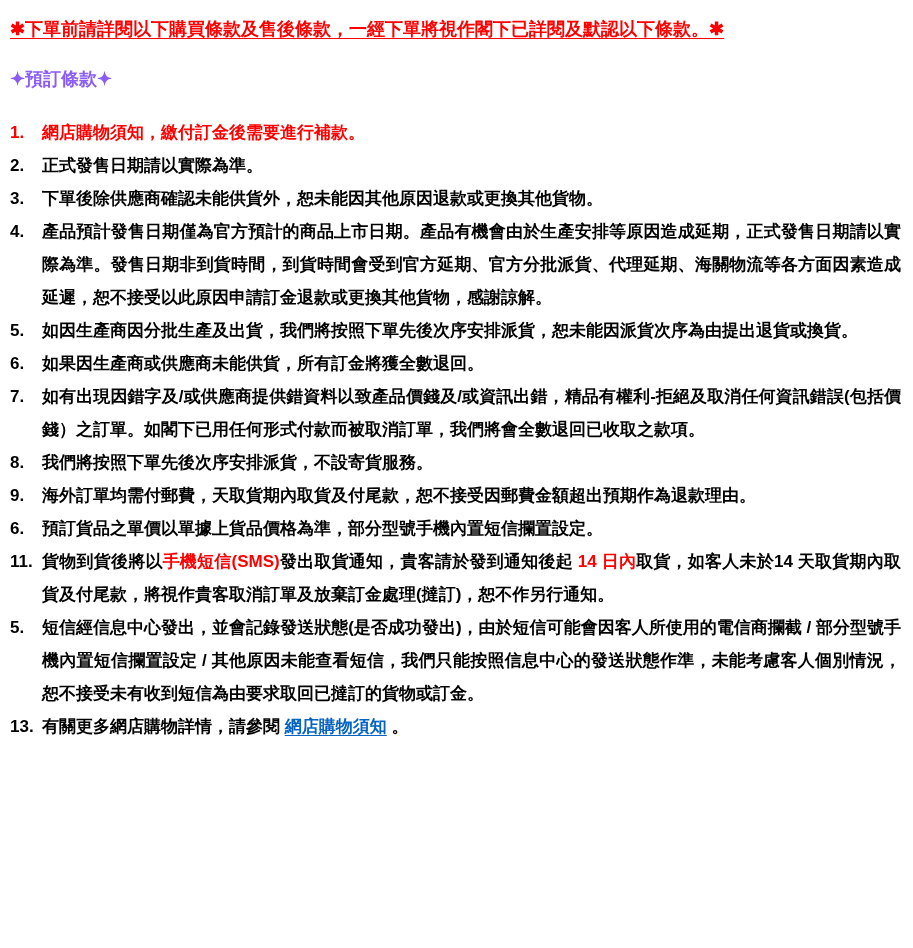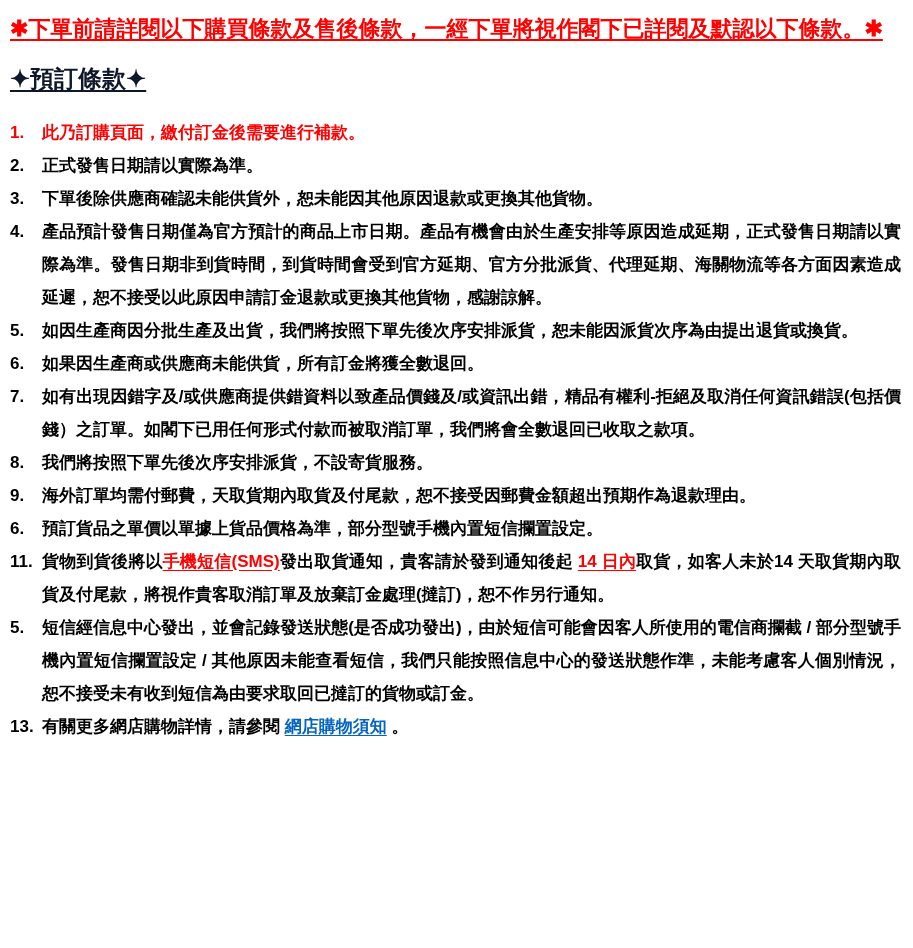--- a/index.html
+++ b/index.html
@@ -14,31 +14,30 @@
     font-weight: 700;
     color: #000000;
     -webkit-font-smoothing: antialiased;
   }
   .page {
     padding: 12px 12px 14px 10px;
     box-sizing: border-box;
   }
   .warning-line {
     color: #ff0000;
-    font-size: 22px;
+    font-size: 18px;
     line-height: 30px;
     text-decoration: underline;
     text-underline-offset: 3px;
     margin: 2px 0 22px 0;
   }
   .section-title {
-    color: #0f172a;
-    font-size: 24px;
+    color: #8b5cf6;
+    font-size: 18px;
     line-height: 26px;
-    text-decoration: underline;
     text-underline-offset: 3px;
     margin: 0 0 24px 0;
   }
   .terms-list {
     display: block;
   }
   .term {
     display: flex;
     align-items: flex-start;
     font-size: 17px;
@@ -52,42 +51,41 @@
     flex: 1 1 auto;
     text-align: justify;
   }
   .term.red,
   .term.red .num,
   .term.red .body {
     color: #ff0000;
   }
   .seg-red-underline {
     color: #ff0000;
-    text-decoration: underline;
     text-underline-offset: 3px;
   }
   .seg-link {
     color: #0563c1;
     text-decoration: underline;
     text-underline-offset: 3px;
     cursor: pointer;
   }
 </style>
 </head>
 <body>
 
 <div class="page">
   <div class="warning-line">✱下單前請詳閱以下購買條款及售後條款，一經下單將視作閣下已詳閱及默認以下條款。✱</div>
 
   <div class="section-title">✦預訂條款✦</div>
 
   <div class="terms-list">
       <div class="term red">
         <span class="num">1.</span>
-        <span class="body"><span>此乃訂購頁面，繳付訂金後需要進行補款。</span></span>
+        <span class="body"><span>網店購物須知，繳付訂金後需要進行補款。</span></span>
       </div>
       <div class="term">
         <span class="num">2.</span>
         <span class="body"><span>正式發售日期請以實際為準。</span></span>
       </div>
       <div class="term">
         <span class="num">3.</span>
         <span class="body"><span>下單後除供應商確認未能供貨外，恕未能因其他原因退款或更換其他貨物。</span></span>
       </div>
       <div class="term">

